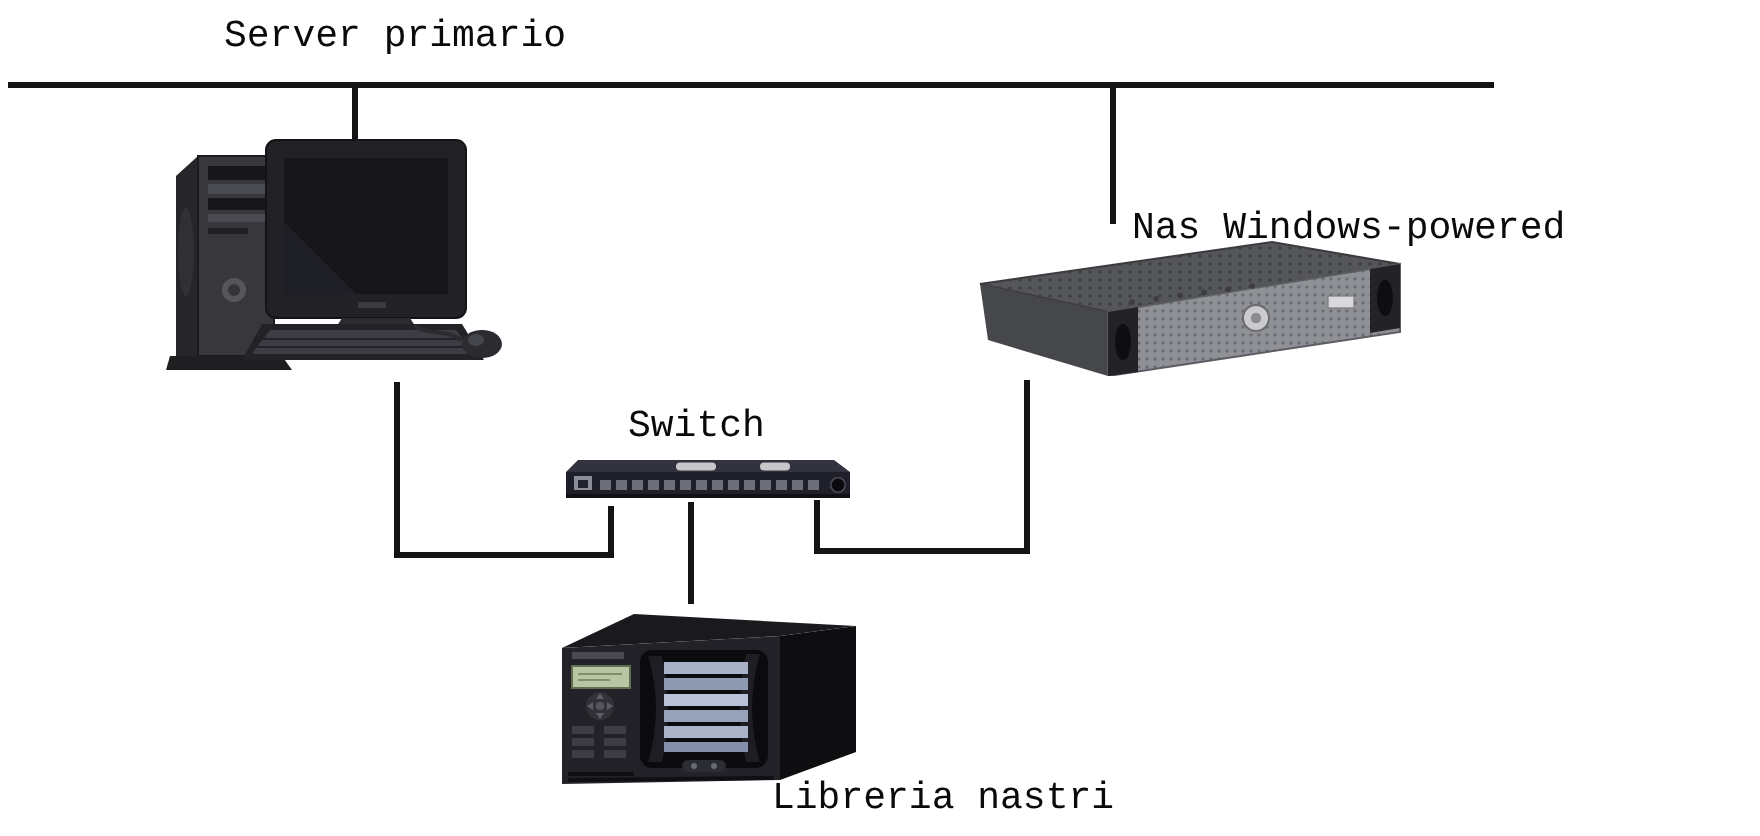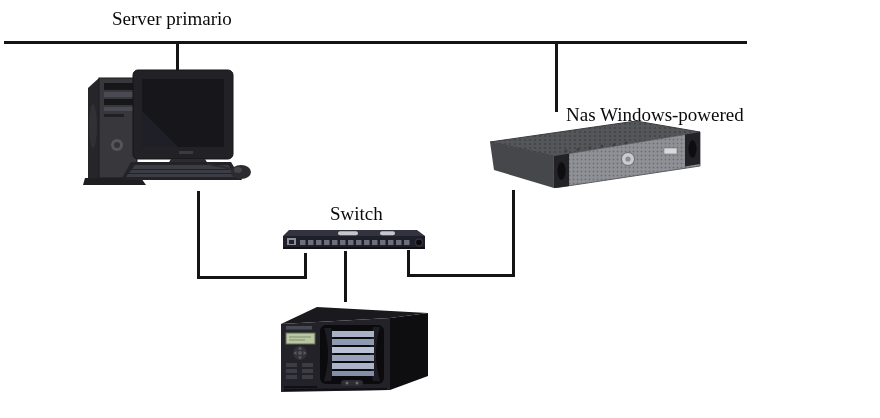--- a/index.html
+++ b/index.html
@@ -1,18 +1,18 @@
 <!DOCTYPE html>
 <html><head>
 <meta charset="utf-8">
 <style>
   html,body{margin:0;padding:0;background:#ffffff;}
   .stage{
     position:relative;width:880px;height:418px;background:#ffffff;overflow:hidden;
-    font-family:Liberation Serif, serif;color:#000;
+    font-family:Liberation Mono, monospace;color:#000;
   }
   .label{
     position:absolute;font-size:19px;line-height:21px;white-space:nowrap;color:#0a0a0a;
   }
   .hline{position:absolute;height:3px;background:#141414;}
   .vline{position:absolute;width:3px;background:#141414;}
   .devwrap{position:absolute;}
   svg{display:block;}
 </style>
 </head>
@@ -29,21 +29,22 @@
   <div class="vline" style="left:304px;top:253px;height:25px;"></div>
 
   <div class="vline" style="left:344px;top:251px;height:51px;"></div>
 
   <div class="vline" style="left:407px;top:250px;height:27px;"></div>
   <div class="hline" style="left:407px;top:274px;width:108px;"></div>
   <div class="vline" style="left:512px;top:190px;height:87px;"></div>
 
   <div class="label" style="left:112px;top:8px;">Server primario</div>
   <div class="label" style="left:566px;top:84px;margin-top:20px;">Nas Windows-powered</div>
-  <div class="label" style="left:330px;top:203px;">Switch</div>
+  <div class="label" style="left:314px;top:203px;">Switch</div>
+  <div class="label" style="left:386px;top:389px;">Libreria nastri</div>
 
   <div class="devwrap" style="left:83px;top:66px;">
     <svg width="175" height="120" viewBox="0 0 175 120">
 
       <polygon points="5,22 16,12 16,112 5,118" fill="#26262a"></polygon>
       <rect x="16" y="12" width="38" height="100" fill="#37373c"></rect>
       <rect x="16" y="12" width="38" height="100" fill="none" stroke="#1c1c1f" stroke-width="1"></rect>
       <rect x="21" y="17" width="29" height="7" fill="#17171a"></rect>
       <rect x="21" y="26" width="29" height="5" fill="#4a4a52"></rect>
       <rect x="21" y="33" width="29" height="6" fill="#17171a"></rect>

